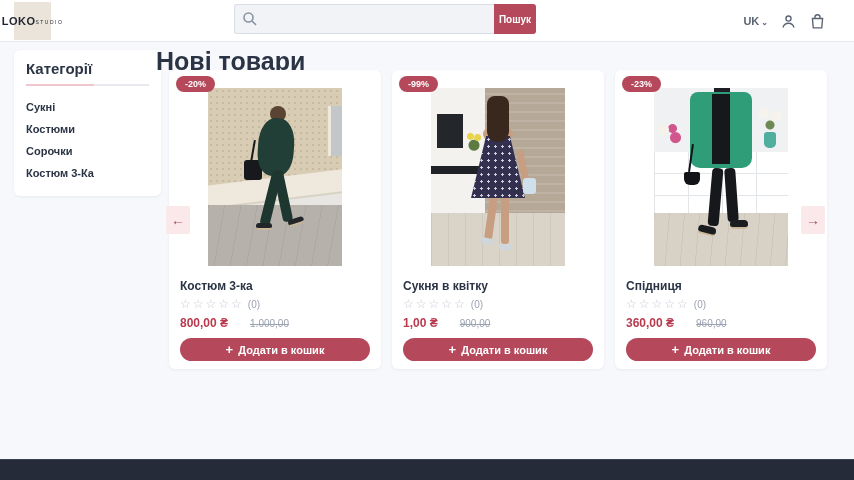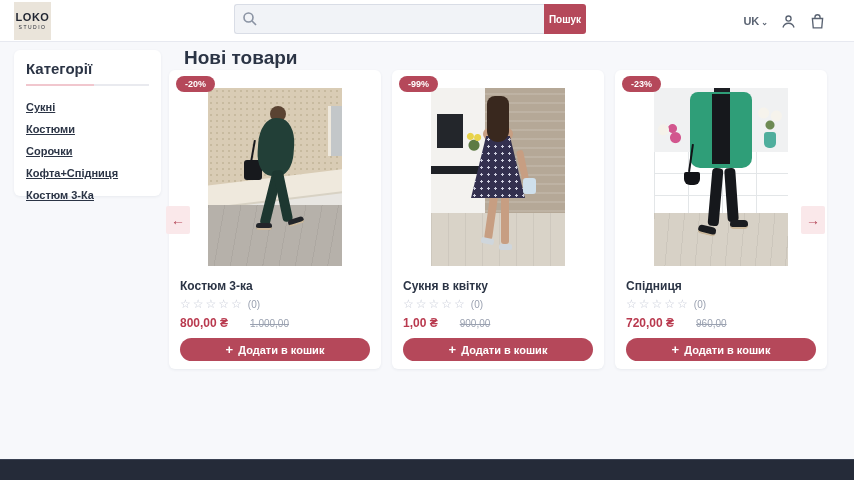--- a/index.html
+++ b/index.html
@@ -12,27 +12,27 @@
   }
   .page { position:relative; width:854px; height:480px; }
 
   
   .header {
     position:absolute; top:0; left:0; width:854px; height:42px;
     background:#ffffff; border-bottom:1px solid #e7e9f0;
   }
   .logo {
     position:absolute; left:14px; top:2px; width:37px; height:38px;
-    background:#eae4da; display:flex; flex-direction:column;
+    background:#eae4da; display:flex; flex-direction:row;
     align-items:center; justify-content:center; cursor:pointer;
   }
   .logo-title { font-size:11px; font-weight:bold; letter-spacing:0.5px; color:#1f2430; line-height:11px; }
   .logo-sub { font-size:5px; letter-spacing:1.5px; color:#1f2430; margin-top:1px; }
 
-  .search-wrap { position:absolute; left:234px; top:4px; width:352px; height:30px; display:flex; }
+  .search-wrap { position:absolute; left:234px; top:4px; width:302px; height:30px; display:flex; }
   .search-input {
     flex:1; height:30px; background:#f1f3f7; border:1px solid #d9dde6; border-right:none;
     border-radius:3px 0 0 3px; padding:0 8px 0 28px; font-size:12px; color:#2b3445; outline:none;
     font-family:"Liberation Sans", sans-serif;
   }
   .search-icon {
     position:absolute; left:8px; top:7px; width:16px; height:16px; color:#8a93a3;
   }
   .search-btn {
     width:42px; height:30px; background:#b5485a; color:#ffffff; border:none;
@@ -53,27 +53,27 @@
     background:#ffffff; border-radius:6px; box-shadow:0 1px 3px rgba(40,50,80,0.07);
     padding:10px 12px;
   }
   .sidebar-title { font-size:15px; font-weight:bold; color:#2b3445; }
   .sidebar-rule {
     height:2px; margin-top:7px;
     background:linear-gradient(to right,#f1c7ce 0%,#f1c7ce 55%,#e9eaef 55%,#e9eaef 100%);
   }
   .sidebar-list { margin-top:10px; }
   .sidebar-item {
-    font-size:11px; font-weight:bold; color:#2b3445; padding:5px 0; cursor:pointer;text-decoration:underline;
+    font-size:11px; font-weight:bold; color:#2b3445; padding:5px 0; cursor:pointer;
   }
 
   
   .main-heading {
-    position:absolute; left:184px; top:47px;
-    font-size:19px; font-weight:bold; color:#2b3445;
+    position:absolute; left:156px; top:47px;
+    font-size:25px; font-weight:bold; color:#2b3445;
   }
   .cards { position:absolute; left:169px; top:70px; display:flex; gap:11px; }
   .card {
     width:212px; height:299px; background:#ffffff; border-radius:6px;
     box-shadow:0 1px 3px rgba(40,50,80,0.07); position:relative;
   }
   .badge {
     position:absolute; top:6px; left:7px; z-index:3;
     background:#b5485a; color:#ffffff; font-size:9px; font-weight:bold;
     padding:3px 9px; border-radius:10px;
@@ -225,21 +225,20 @@
     </div>
   </header>
 
   <aside class="sidebar">
     <div class="sidebar-title">Категорії</div>
     <div class="sidebar-rule"></div>
     <nav class="sidebar-list">
       <div class="sidebar-item">Сукні</div>
       <div class="sidebar-item">Костюми</div>
       <div class="sidebar-item">Сорочки</div>
-      <div class="sidebar-item">Кофта+Спідниця</div>
       <div class="sidebar-item">Костюм 3-Ка</div>
     </nav>
   </aside>
 
   <h1 class="main-heading">Нові товари</h1>
 
   <div class="cards">
 
     <div class="card">
       <span class="badge">-20%</span>
@@ -329,21 +328,21 @@
         <div class="s3-strap"></div>
         <div class="s3-bag"></div>
       </div>
       <div class="card-info">
         <div class="card-title">Спідниця</div>
         <div class="stars-row">
           <span class="stars">☆☆☆☆☆</span>
           <span class="rating-count">(0)</span>
         </div>
         <div class="price-row">
-          <span class="price">720,00 ₴</span>
+          <span class="price">360,00 ₴</span>
           <span class="old-price">960,00</span>
         </div>
         <button class="add-btn">
           <span class="plus-ic">+</span>
           <span>Додати в кошик</span>
         </button>
       </div>
     </div>
 
   </div>

